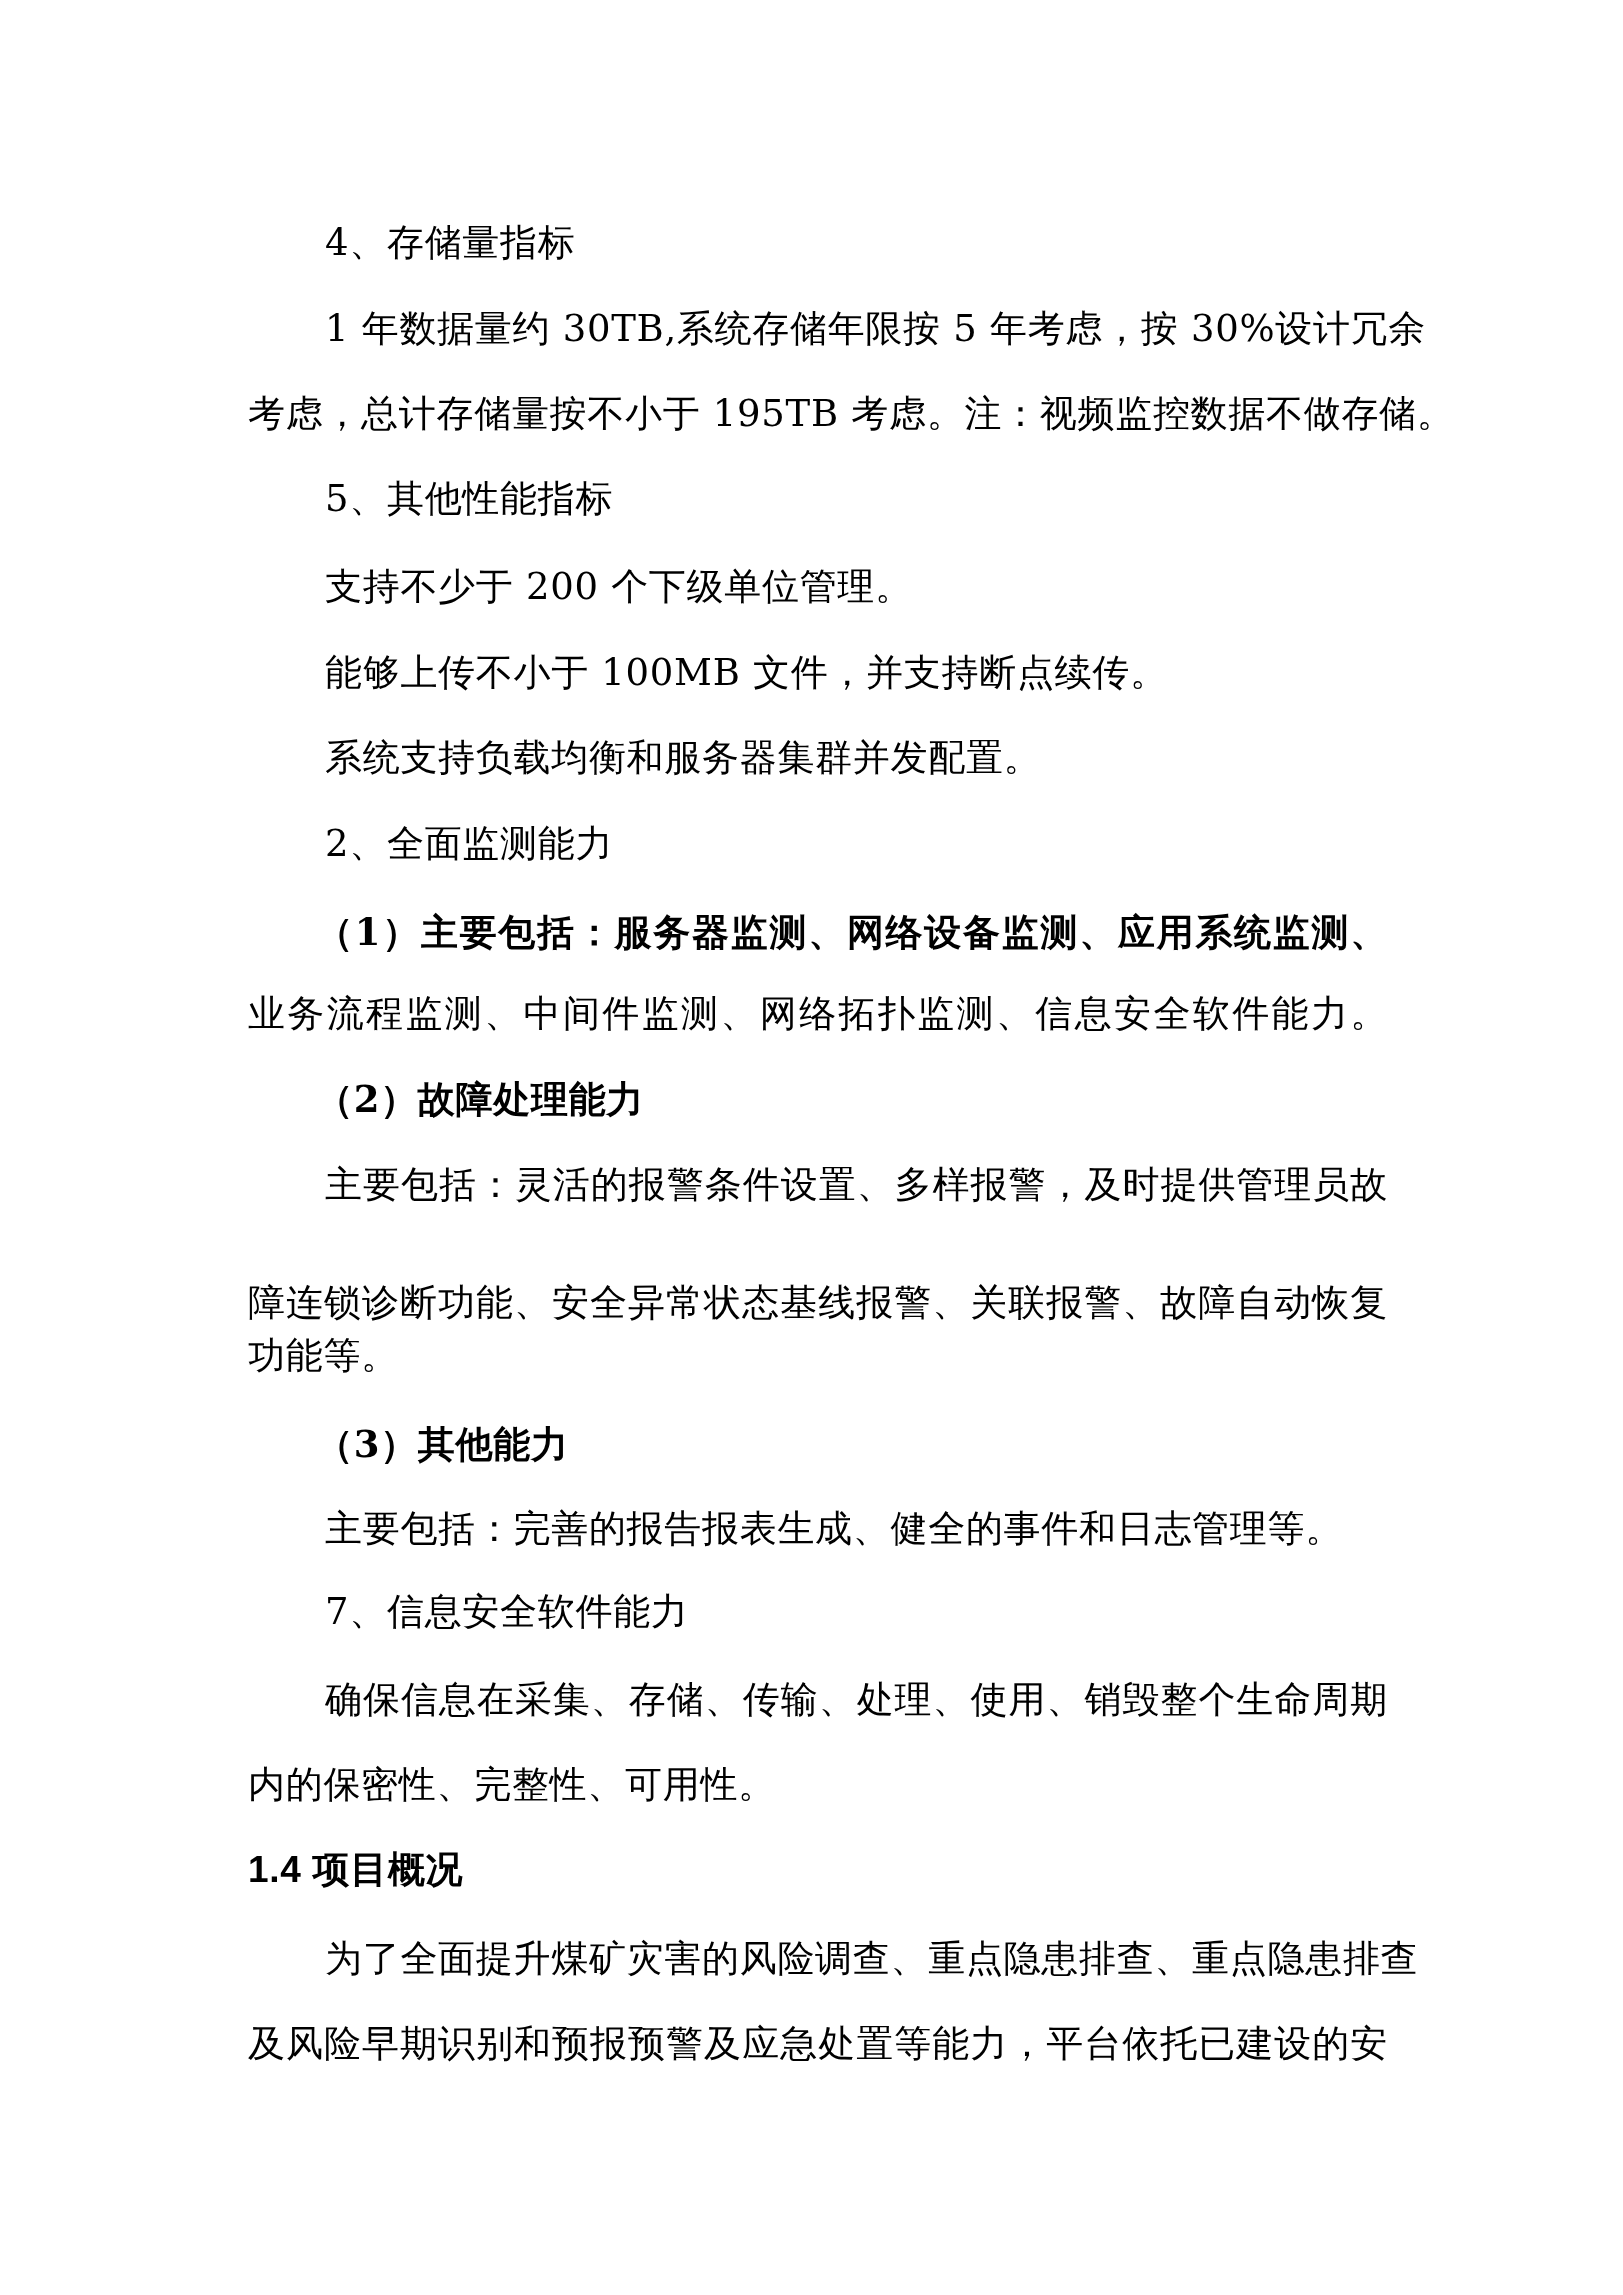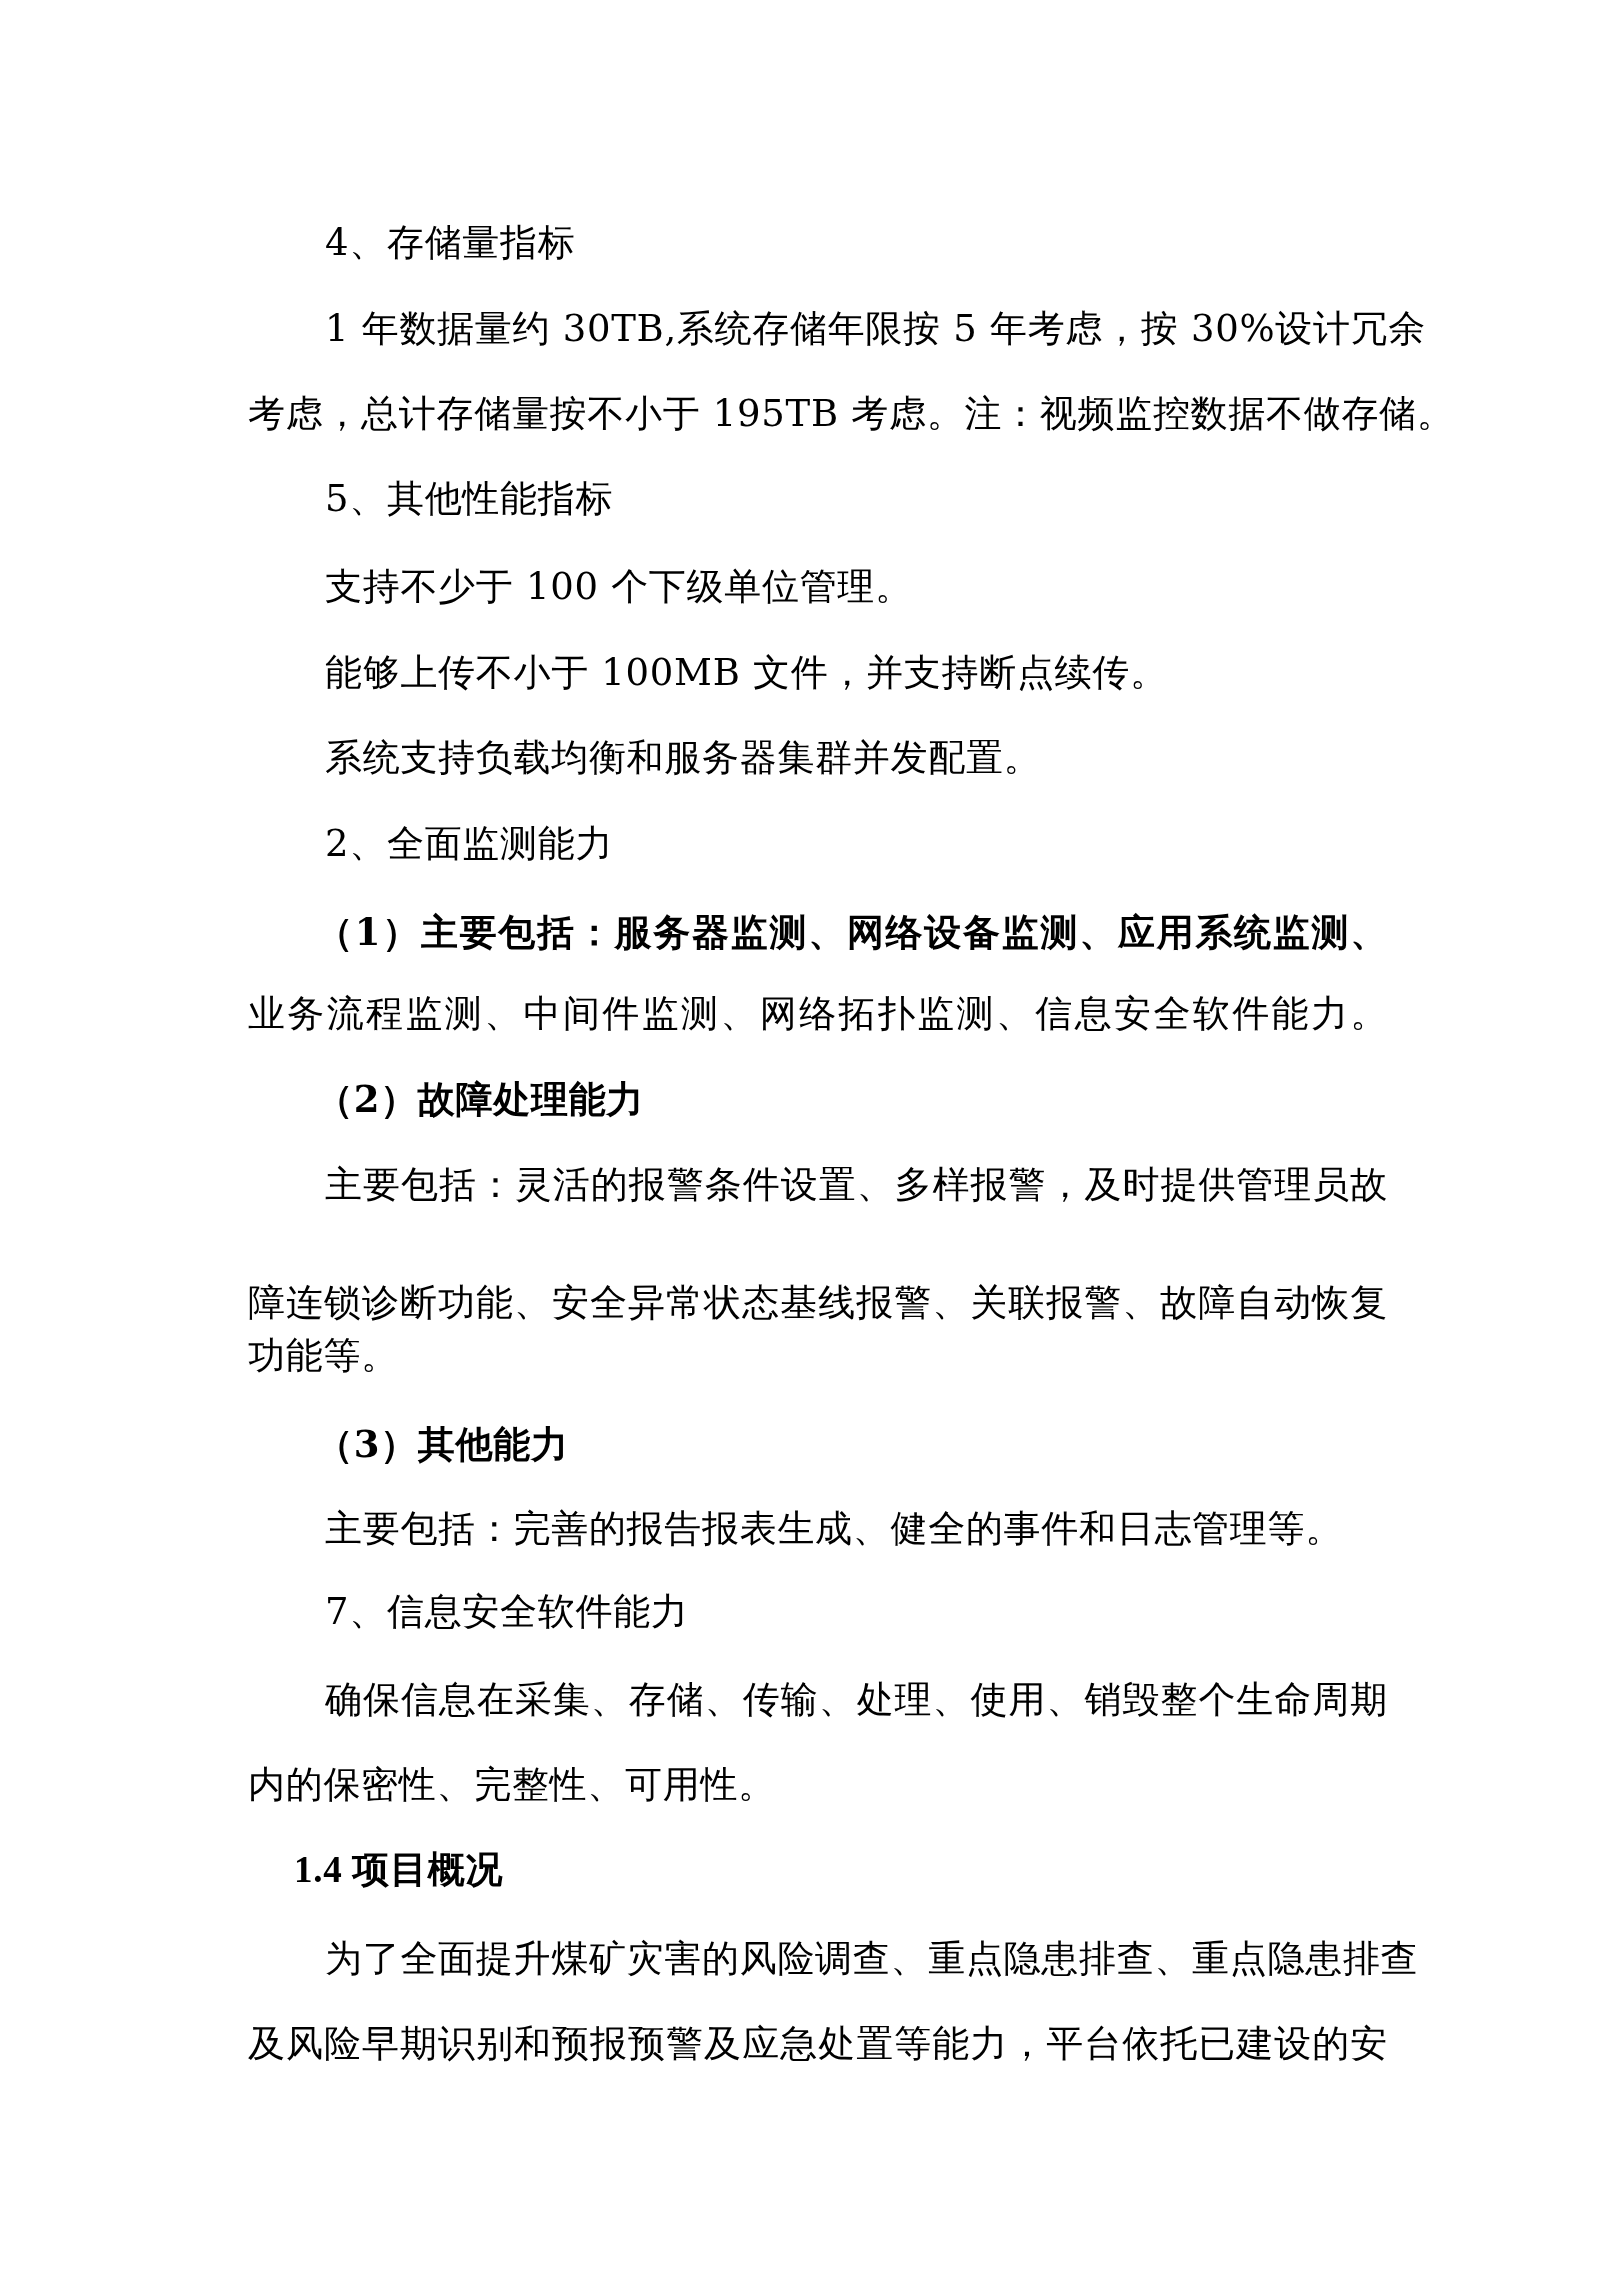--- a/index.html
+++ b/index.html
@@ -4,32 +4,32 @@
 <style>
   html, body { margin: 0; padding: 0; background: #ffffff; }
   body { width: 1623px; height: 2295px; position: relative; overflow: hidden;
          font-family: "DejaVu Serif", "Liberation Serif", serif; color: #000; }
   .page { position: absolute; left: 248px; top: 0; width: 1140px; }
   .line { position: absolute; left: 0; width: 1140px; font-size: 37px; line-height: 42px;
           white-space: nowrap; letter-spacing: 0.7px; }
   .indent { padding-left: 77px; box-sizing: border-box; }
   .sub-indent { padding-left: 68px; box-sizing: border-box; font-weight: bold; }
   .just { text-align: justify; text-align-last: justify; }
-  .heading { font-weight: bold; font-family: Liberation Serif, serif; margin-left: 46px; }
+  .heading { font-weight: bold; font-family: Liberation Sans, sans-serif; }
 </style>
 </head>
 <body>
 
 <div class="page">
   <div class="line indent" style="top:222px">4、存储量指标</div>
   <div class="line indent just" style="top:308px">1 年数据量约 30TB,系统存储年限按 5 年考虑，按 30%设计冗余</div>
   <div class="line just" style="top:393px">考虑，总计存储量按不小于 195TB 考虑。注：视频监控数据不做存储。</div>
 
   <div class="line indent" style="top:478px">5、其他性能指标</div>
-  <div class="line indent" style="top:566px">支持不少于 100 个下级单位管理。</div>
+  <div class="line indent" style="top:566px">支持不少于 200 个下级单位管理。</div>
   <div class="line indent" style="top:652px">能够上传不小于 100MB 文件，并支持断点续传。</div>
   <div class="line indent" style="top:737px">系统支持负载均衡和服务器集群并发配置。</div>
 
   <div class="line indent" style="top:823px">2、全面监测能力</div>
   <div class="line sub-indent just" style="top:911px">（1）主要包括：服务器监测、网络设备监测、应用系统监测、</div>
   <div class="line just" style="top:993px">业务流程监测、中间件监测、网络拓扑监测、信息安全软件能力。</div>
   <div class="line sub-indent" style="top:1078px">（2）故障处理能力</div>
   <div class="line indent just" style="top:1164px">主要包括：灵活的报警条件设置、多样报警，及时提供管理员故</div>
   <div class="line just" style="top:1282px">障连锁诊断功能、安全异常状态基线报警、关联报警、故障自动恢复</div>
   <div class="line" style="top:1335px">功能等。</div>

